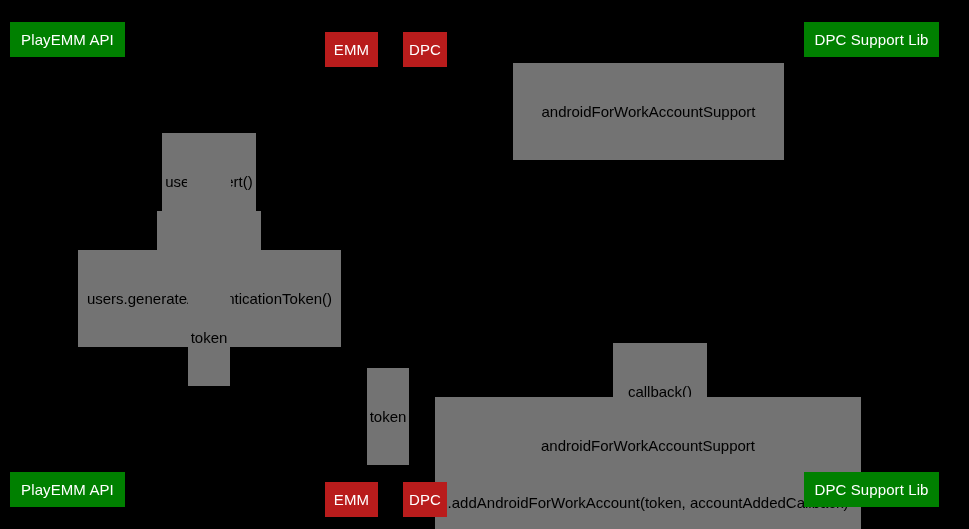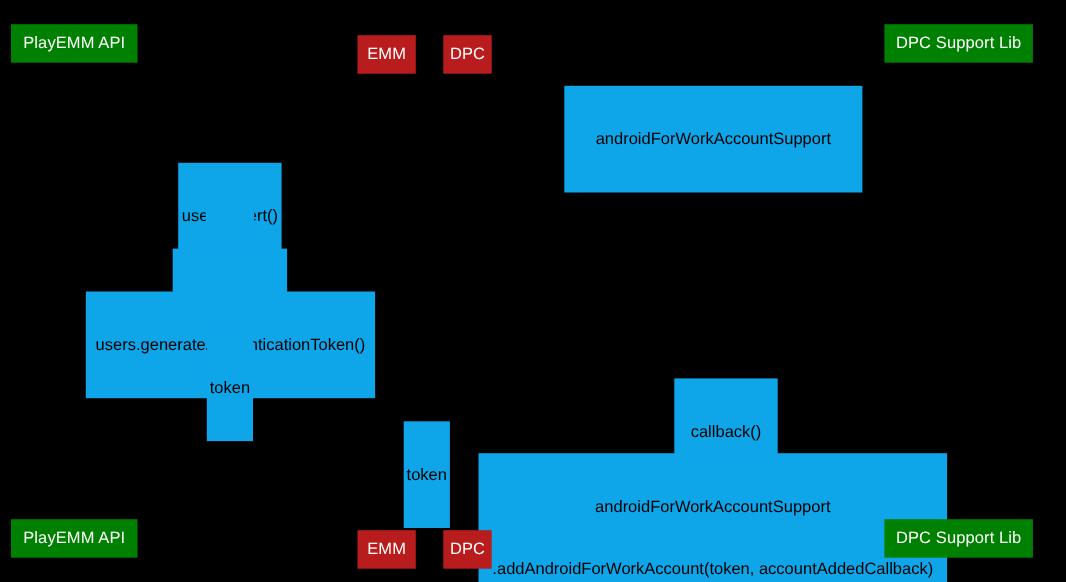--- a/index.html
+++ b/index.html
@@ -31,29 +31,28 @@
     white-space: nowrap;
     box-sizing: border-box;
     padding: 0 10px;
   }
   .participant.green { background: #008000; }
   .participant.blue  { background: #b91c1c; margin-top: 10px; }
 
   
   .msg {
     position: absolute;
-    background: #0ea5e9;
+    background: #737373;
     color: #000000;
     font-size: 15px;
     line-height: 19px;
     white-space: pre;
     text-align: center;
     box-sizing: border-box;
     padding: 1px 2px;
-    margin-top: 15px;
   }
   .msg.two-line { line-height: 19px; }
 </style>
 </head>
 <body>
 
 <div id="diagram">
 
   <div class="participant green" style="left:10px; top:22px; width:115px; height:35px;">
     <span>PlayEMM API</span>
@@ -88,21 +87,21 @@
   </div>
 
   <div class="msg" style="left:78px; top:250px; width:263px;">
     <div>users.generateAuthenticationToken()</div>
   </div>
 
   <div class="msg" style="left:188px; top:289px; width:42px;">
     <div>token</div>
   </div>
 
-  <div class="msg" style="left:613px; top:329px; width:94px;">
+  <div class="msg" style="left:613px; top:343px; width:94px;">
     <div>callback()</div>
   </div>
 
   <div class="msg" style="left:367px; top:368px; width:42px;">
     <div>token</div>
   </div>
 
   <div class="msg two-line" style="left:435px; top:397px; width:426px;">
     <div>androidForWorkAccountSupport</div>
     <div>.addAndroidForWorkAccount(token, accountAddedCallback)</div>

